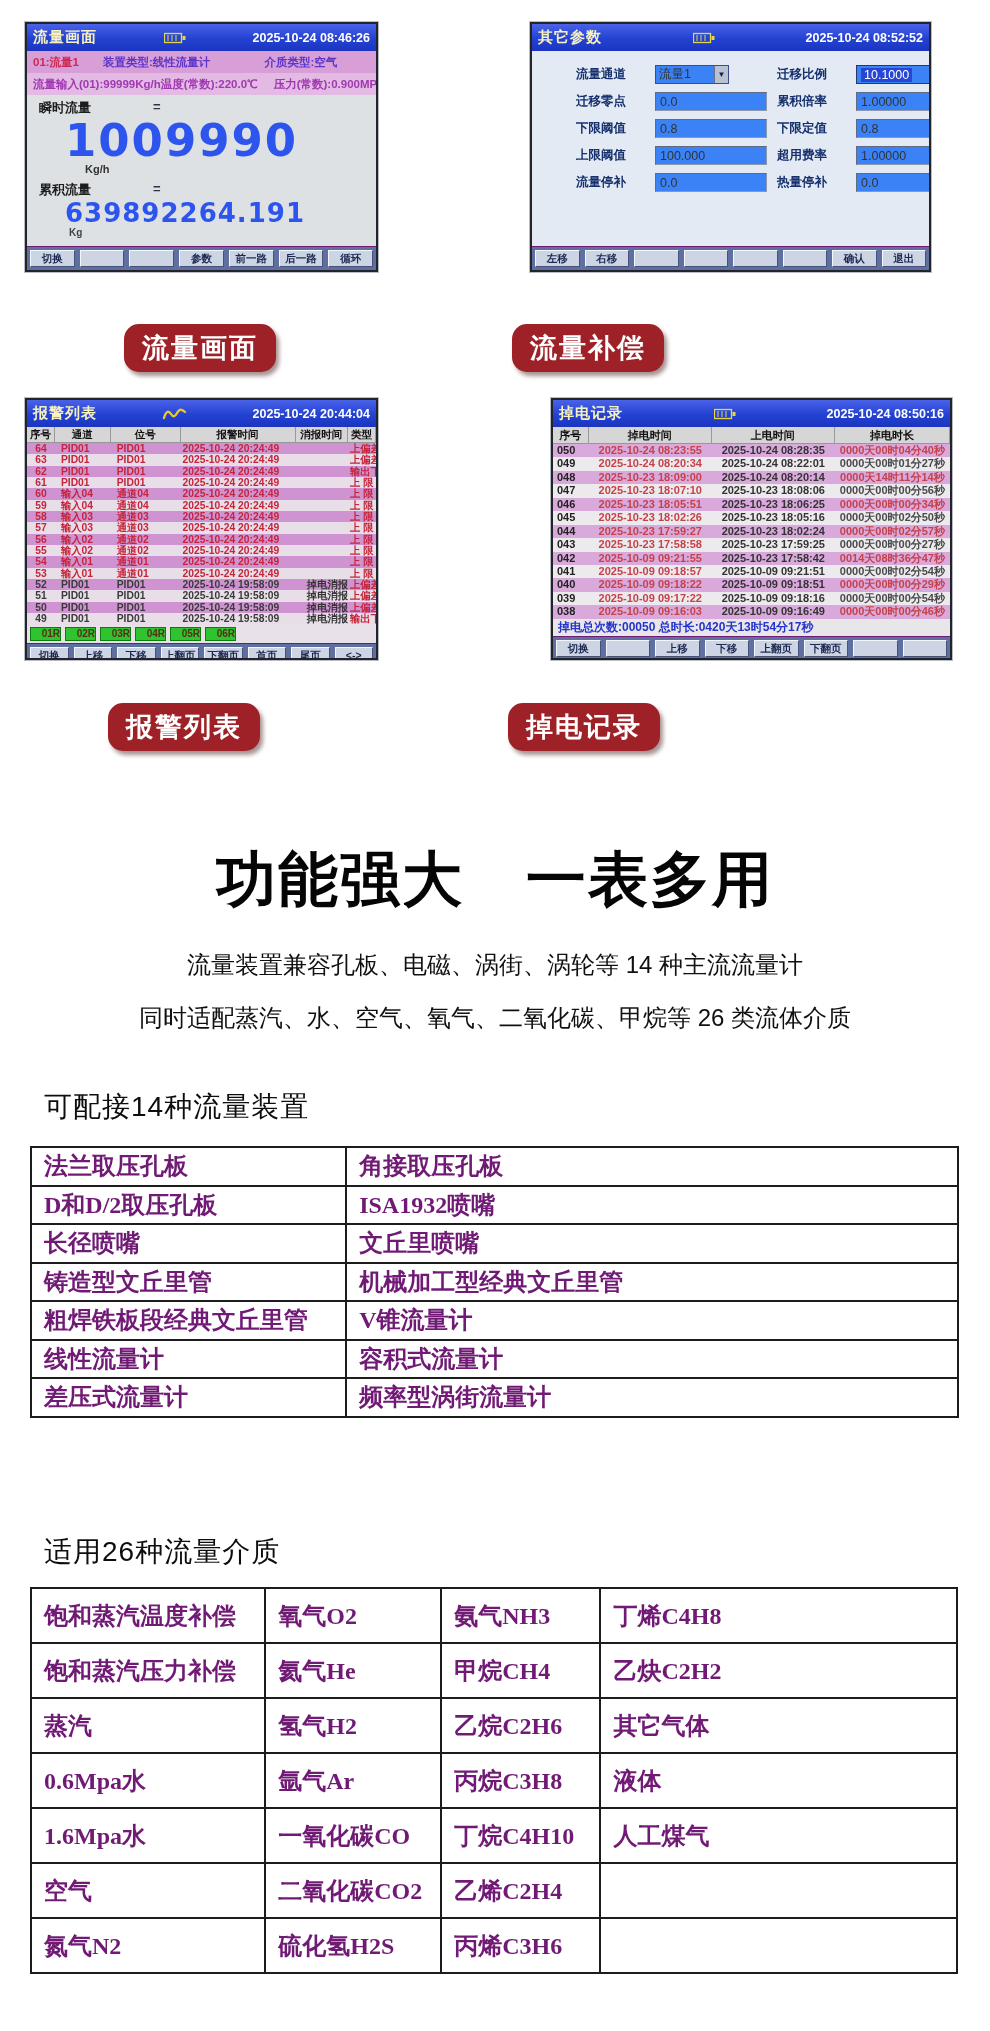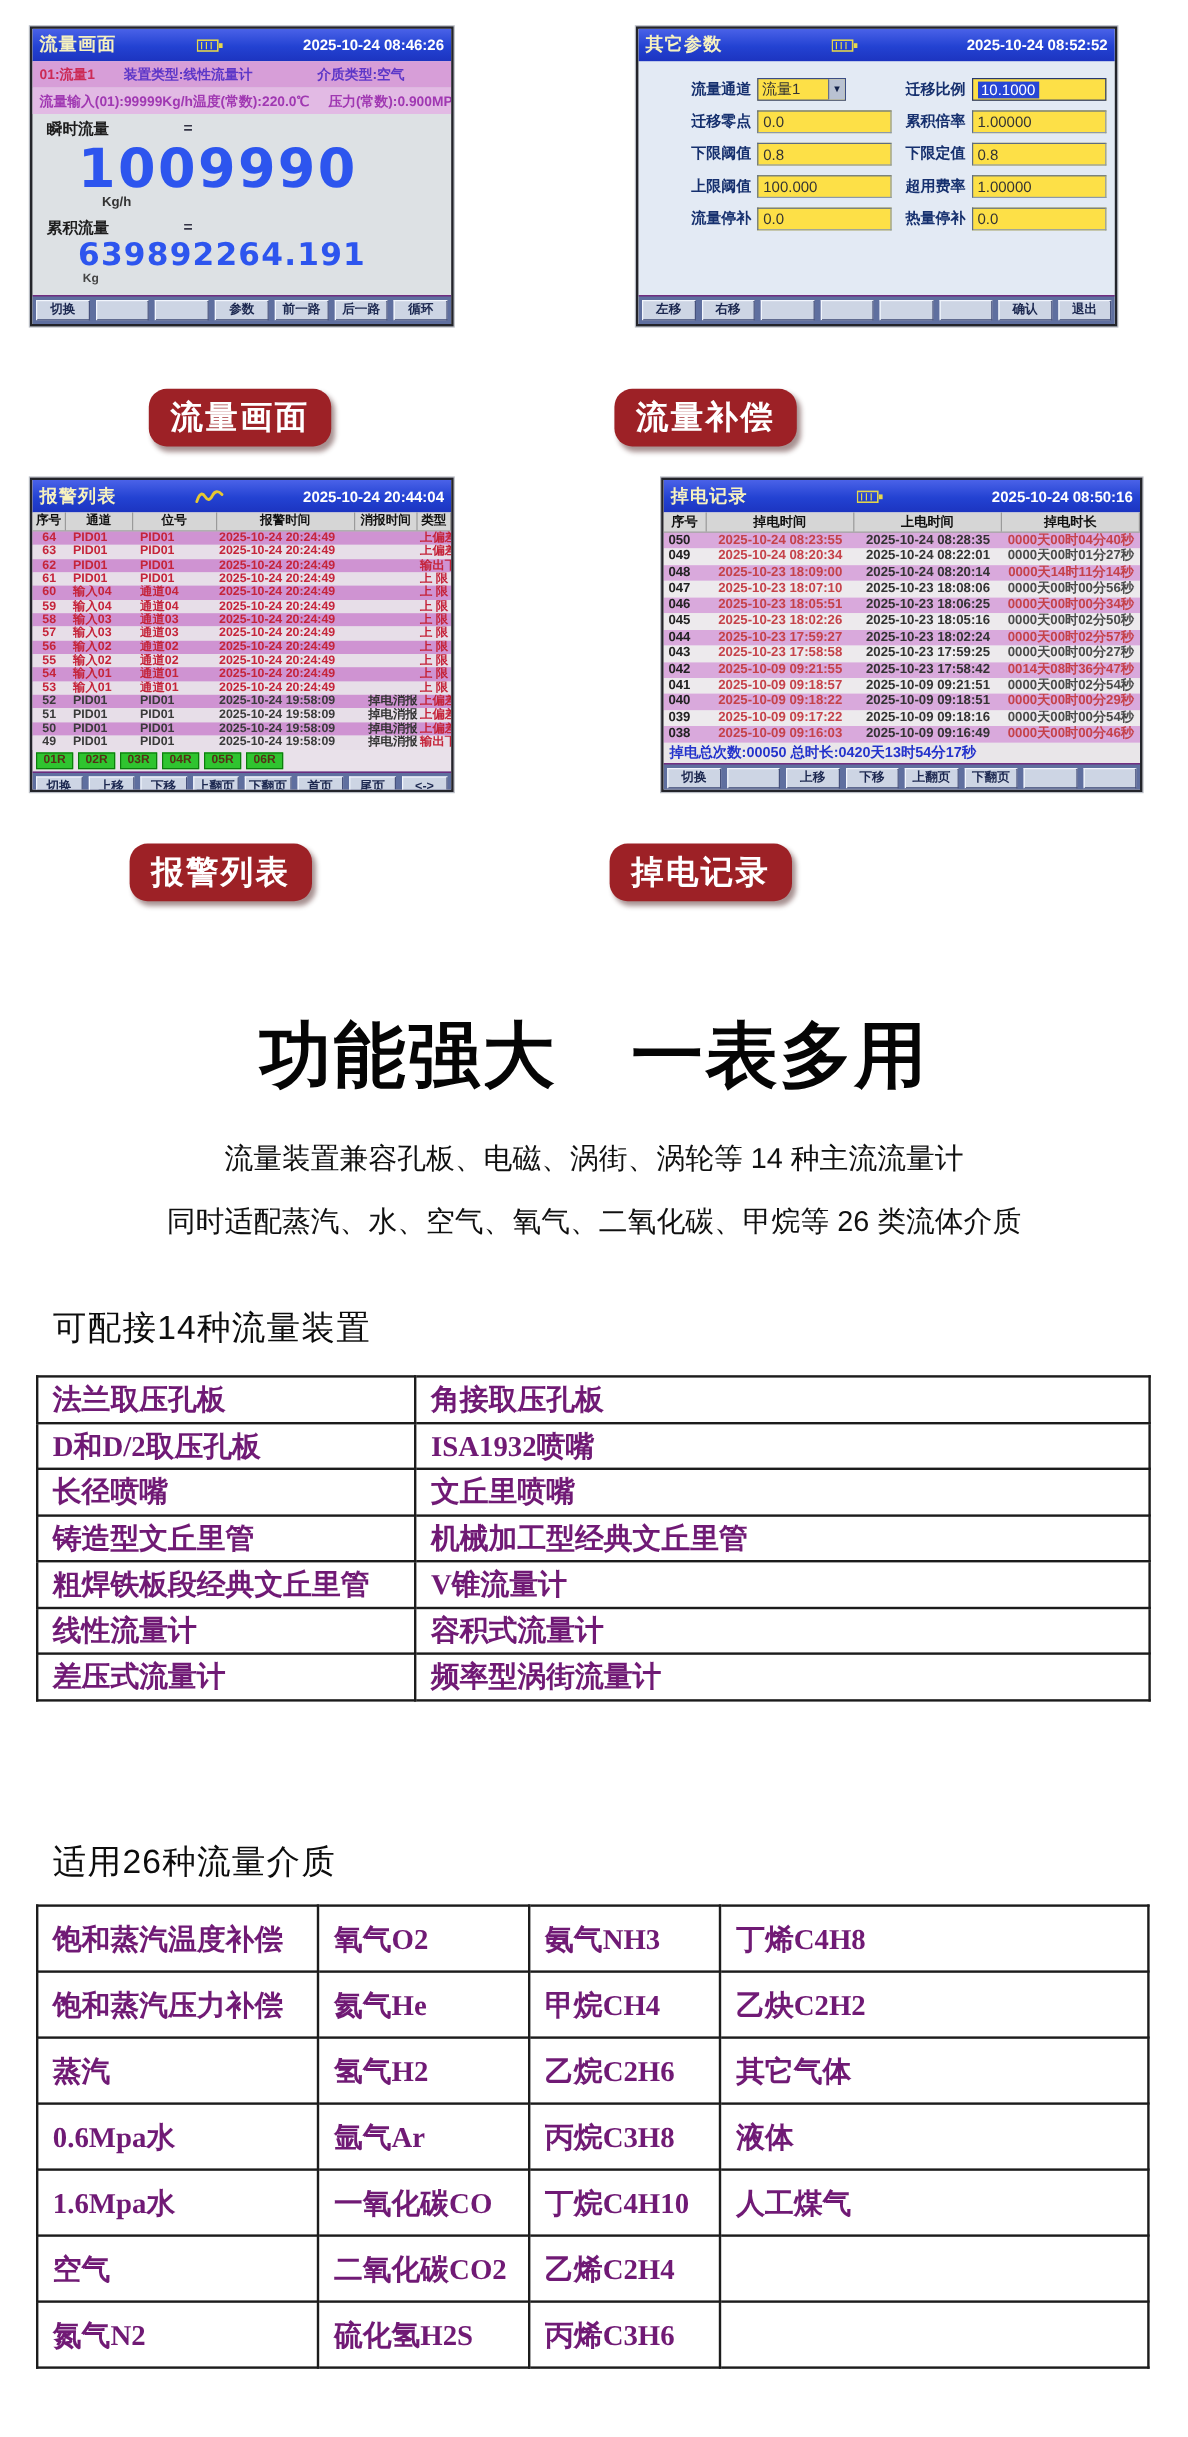--- a/index.html
+++ b/index.html
@@ -40,23 +40,23 @@
   .fl-line { display:flex; font-size:13px; font-weight:bold; color:#1d1d1d; }
   .fl-line .eq { margin-left:62px; color:#334; }
   .big1 { font-size:45px; color:#2d55ee; font-weight:bold; line-height:1.0; margin:1px 0 0 26px; letter-spacing:2px; font-family:"DejaVu Sans",sans-serif; }
   .unit1 { font-size:11px; color:#333; font-weight:bold; margin-left:46px; }
   .big2 { font-size:26px; color:#2d55ee; font-weight:bold; line-height:1.05; margin:1px 0 0 26px; letter-spacing:1px; font-family:"DejaVu Sans",sans-serif; }
   .unit2 { font-size:10px; color:#444; font-weight:bold; margin-left:30px; }
 
   
   .pf-grid { flex:1; display:flex; padding:13px 6px 0 34px; }
   .pf-col { flex:1; display:flex; flex-direction:column; gap:6px; }
-  .pf-row { display:flex; align-items:center; height:21px; }
+  .pf-row { display:flex; align-items:center; height:21px;gap:24px; }
   .pf-label { width:60px; text-align:right; font-size:12.5px; font-weight:bold; color:#16306e; margin-right:5px; white-space:nowrap; }
-  .pf-input { width:112px; height:19px; background:#fde047; border:1px solid #8b99ac;
+  .pf-input { width:112px; height:19px; background:#3b82f6; border:1px solid #8b99ac;
               border-top-color:#5d6c82; border-left-color:#5d6c82;
               font-size:12.5px; color:#333; display:flex; align-items:center; padding-left:4px; }
   .pf-input.selected { border-color:#27386e; }
   .pf-input.selected span { background:#2746d6; color:#fff; padding:0 3px; }
   .pf-input.dropdown { width:74px; justify-content:space-between; padding-left:3px; border-color:#3b4d85; }
   .dd-arrow { width:14px; height:17px; background:#b9c2d2; border-left:1px solid #66718c; color:#13224a;
               font-size:8px; display:flex; align-items:center; justify-content:center; }
 
   
   .tbl-colhead { display:flex; background:#d6d6d6; border-bottom:1px solid #979797; }
@@ -78,21 +78,21 @@
   .alarm-row.rtx { color:#c5243a; }
   .alarm-row.dtx { color:#3a3a3a; }
   .alarm-row .ac1 { text-align:center; }
   .alarm-row .ac2, .alarm-row .ac3 { padding-left:6px; }
   .alarm-row .ac4 { padding-left:2px; }
   .alarm-row .ac5 { text-align:right; color:#333; }
   .alarm-row .ac6 { color:#c5243a; padding-left:2px; }
 
   .badges { height:18px; min-height:18px; display:flex; gap:4px; align-items:center; padding:0 3px; }
   .badge { width:31px; height:14px; background:#2fc42f; border:1px solid #0c7c0c; color:#553016;
-           font-size:10px; font-weight:bold; text-align:center; line-height:12px; }
+           font-size:10px; font-weight:bold; text-align:right; line-height:12px; }
 
   #power-rows { display:flex; flex-direction:column; }
   .power-row { display:flex; height:13.45px; font-size:11px; line-height:13.3px; white-space:nowrap; font-weight:bold; }
   .power-row.pink { background:#d9a9dc; }
   .power-row.lite { background:#edeaed; }
   .power-row span { overflow:hidden; }
   .power-row .pc1 { color:#222; padding-left:4px; }
   .power-row .pc2 { color:#c5424a; text-align:center; }
   .power-row .pc3 { color:#333; text-align:center; }
   .power-row.pink .pc4 { color:#c5424a; text-align:center; }

